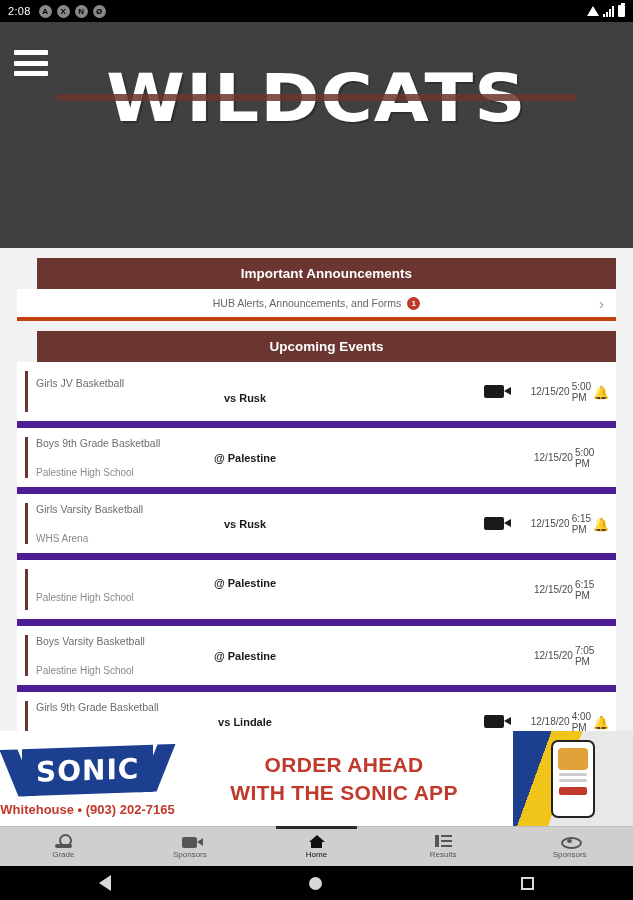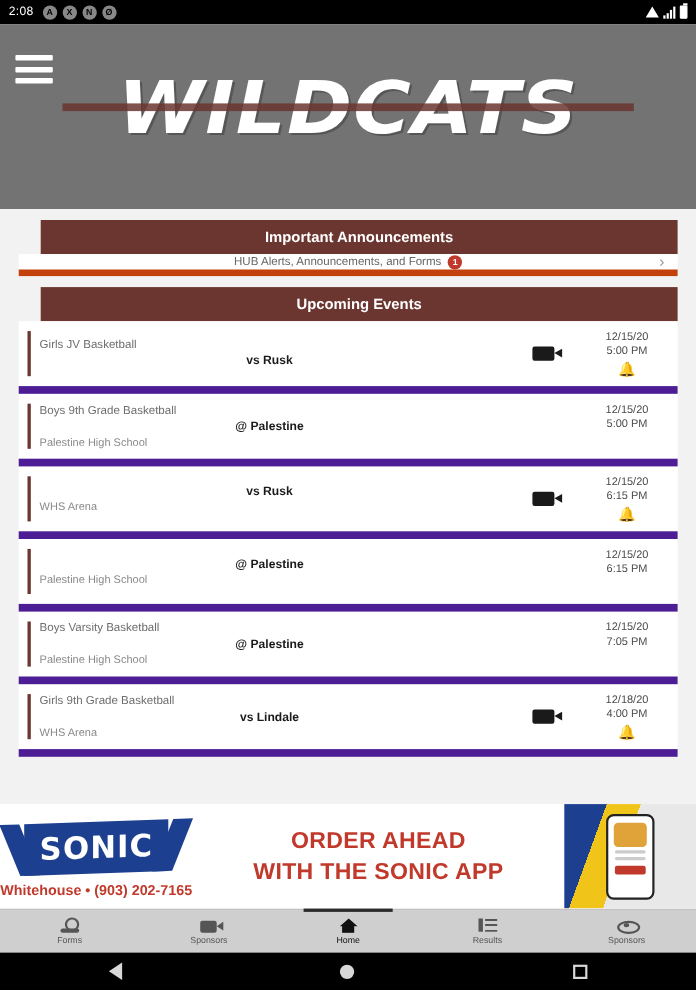--- a/index.html
+++ b/index.html
@@ -52,26 +52,25 @@
     width: 7px; height: 12px; border: 1px solid #fff; border-radius: 1px;
     position: relative; background: #fff;
   }
   .batt:before {
     content: ""; position: absolute; top: -3px; left: 1.5px;
     width: 4px; height: 2px; background: #fff;
   }
 
   
   .banner {
-    background: #737373;
-    height: 168px;
+    background: #404040;
+    height: 226px;
     position: relative;
     flex: none;
     overflow: hidden;
-    font-style: italic;
   }
   .hamburger {
     position: absolute; top: 28px; left: 14px;
     width: 34px; height: 26px;
     display: flex; flex-direction: column; justify-content: space-between;
     cursor: pointer;
   }
   .hamburger span { display: block; height: 5px; background: #fff; border-radius: 1px; }
   .wordmark {
     position: absolute;
@@ -105,26 +104,26 @@
     background: #6b3530;
     color: #fff;
     text-align: center;
     font-size: 13.5px;
     font-weight: bold;
     padding: 8px 0;
     margin-left: 20px;
   }
   .announce-row {
     background: #fff;
-    height: 20px;
+    height: 32px;
     display: flex; align-items: center; justify-content: center;
     position: relative;
     font-size: 10.5px;
     color: #666;
-    border-bottom: 6px solid #c2410c;
+    border-bottom: 4px solid #c2410c;
   }
   .announce-row .badge {
     display: inline-flex; align-items: center; justify-content: center;
     width: 13px; height: 13px; border-radius: 50%;
     background: #c0392b; color: #fff; font-size: 8px; font-weight: bold;
     margin-left: 6px;
   }
   .announce-row .chev {
     position: absolute; right: 12px; top: 50%; transform: translateY(-50%);
     color: #999; font-size: 15px;
@@ -154,21 +153,21 @@
   }
   .cam:after {
     content: ""; position: absolute; right: -7px; top: 2px;
     width: 0; height: 0;
     border-top: 4.5px solid transparent;
     border-bottom: 4.5px solid transparent;
     border-right: 7px solid #1a1a1a;
   }
   .event .right {
     width: 72px; flex: none;
-    display: flex; flex-direction: column; align-items: center; 
+    display: flex; flex-direction: row; align-items: center; justify-content: center;
     gap: 2px;
   }
   .event .date, .event .time { font-size: 10px; color: #4a4a4a; }
   .bell { font-size: 13px; color: #1a1a1a; line-height: 1; margin-top: 2px; }
 
   
   .ad {
     position: absolute; left: 0; right: 0; bottom: 0;
     height: 95px;
     background: #fff;
@@ -367,20 +366,21 @@
         <div class="mid"></div>
         <div class="right">
           <div class="date">12/15/20</div>
           <div class="time">5:00 PM</div>
         </div>
       </div>
 
       <div class="event">
         <div class="bar"></div>
         <div class="info">
+          <div class="sport">Girls Varsity Basketball</div>
           <div class="opp">vs Rusk</div>
           <div class="venue">WHS Arena</div>
         </div>
         <div class="mid">
           <span class="cam"></span>
         </div>
         <div class="right">
           <div class="date">12/15/20</div>
           <div class="time">6:15 PM</div>
           <div class="bell">🔔</div>
@@ -450,21 +450,21 @@
           <div class="btn2"></div>
         </div>
       </div>
     </div>
 
   </div>
 
   <div class="tabbar">
     <div class="tab">
       <span class="ic ic-teams"></span>
-      <span>Forms</span>
+      <span>Grade</span>
     </div>
     <div class="tab">
       <span class="ic ic-broadcast"></span>
       <span>Sponsors</span>
     </div>
     <div class="tab active">
       <span class="ic ic-home"></span>
       <span>Home</span>
     </div>
     <div class="tab">

